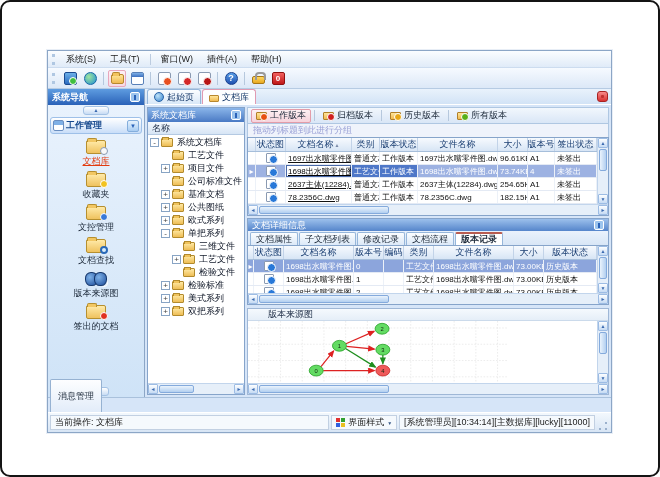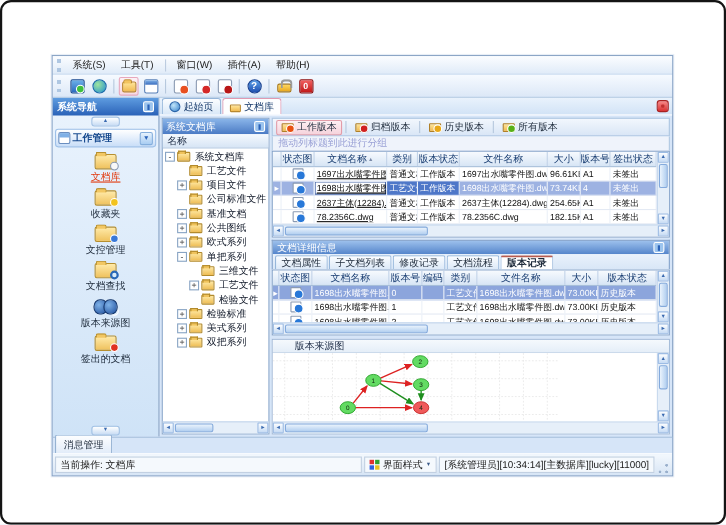--- a/index.html
+++ b/index.html
@@ -146,21 +146,21 @@
 .sbh{height:11px;flex:none;background:#E6EFF9;border-top:1px solid #C2D5EC;display:flex;}
 .sbv .arr,.sbh .arr{flex:none;font-size:5px;color:#3A6AB0;display:flex;align-items:center;justify-content:center;background:linear-gradient(#FDFEFF,#C6DBF4);border:1px solid #9DBCE4;border-radius:1px;}
 .sbv .arr{height:10px;}
 .sbh .arr{width:10px;}
 .vthumb{height:22px;margin:1px;background:linear-gradient(90deg,#EAF3FC,#B2CFF0);border:1px solid #84AADC;border-radius:2px;}
 .hthumb{width:36%;margin:1px;background:linear-gradient(#EAF3FC,#B2CFF0);border:1px solid #84AADC;border-radius:2px;}
 .sfill{flex:1;}
 
 
 .msgbar{height:15px;flex:none;background:#D6E5F8;border-top:1px solid #A9C1DC;display:flex;align-items:flex-end;padding-left:2px;}
-.msgtab{height:17px;display:flex;align-items:center;padding:0 7px;background:linear-gradient(#FDFEFF,#E2ECF9);border:1px solid #96B2D2;border-bottom:none;border-radius:2px 2px 0 0;color:#1d2a3a;}
+.msgtab{height:17px;display:flex;align-items:center;padding:16px 7px;background:linear-gradient(#FDFEFF,#E2ECF9);border:1px solid #96B2D2;border-bottom:none;border-radius:2px 2px 0 0;color:#1d2a3a;}
 .statusbar{height:20px;flex:none;background:linear-gradient(#F3F8FD,#D7E5F5);border-top:1px solid #FFF;display:flex;align-items:center;gap:2px;padding:0 2px;}
 .sb-panel{height:15px;border:1px solid #C2D0E2;background:#F5F9FD;display:flex;align-items:center;padding:0 4px;white-space:nowrap;overflow:hidden;color:#1b1b1b;}
 .sb-op{flex:1;text-align:center;}
 .styleicon{width:9px;height:9px;position:relative;margin-right:3px;flex:none;}
 .styleicon::before{content:"";position:absolute;left:0;top:0;width:4px;height:4px;background:#E03030;box-shadow:5px 0 #30A030,0 5px #3060E0,5px 5px #E8C020;}
 .caret{font-size:5px;color:#3A5A88;margin-left:3px;}
 .grip2{width:12px;height:12px;flex:none;align-self:flex-end;background:
  radial-gradient(circle at 9px 3px,#9AB0CC 1px,transparent 1.5px),
  radial-gradient(circle at 9px 9px,#9AB0CC 1px,transparent 1.5px),
  radial-gradient(circle at 3px 9px,#9AB0CC 1px,transparent 1.5px);}

